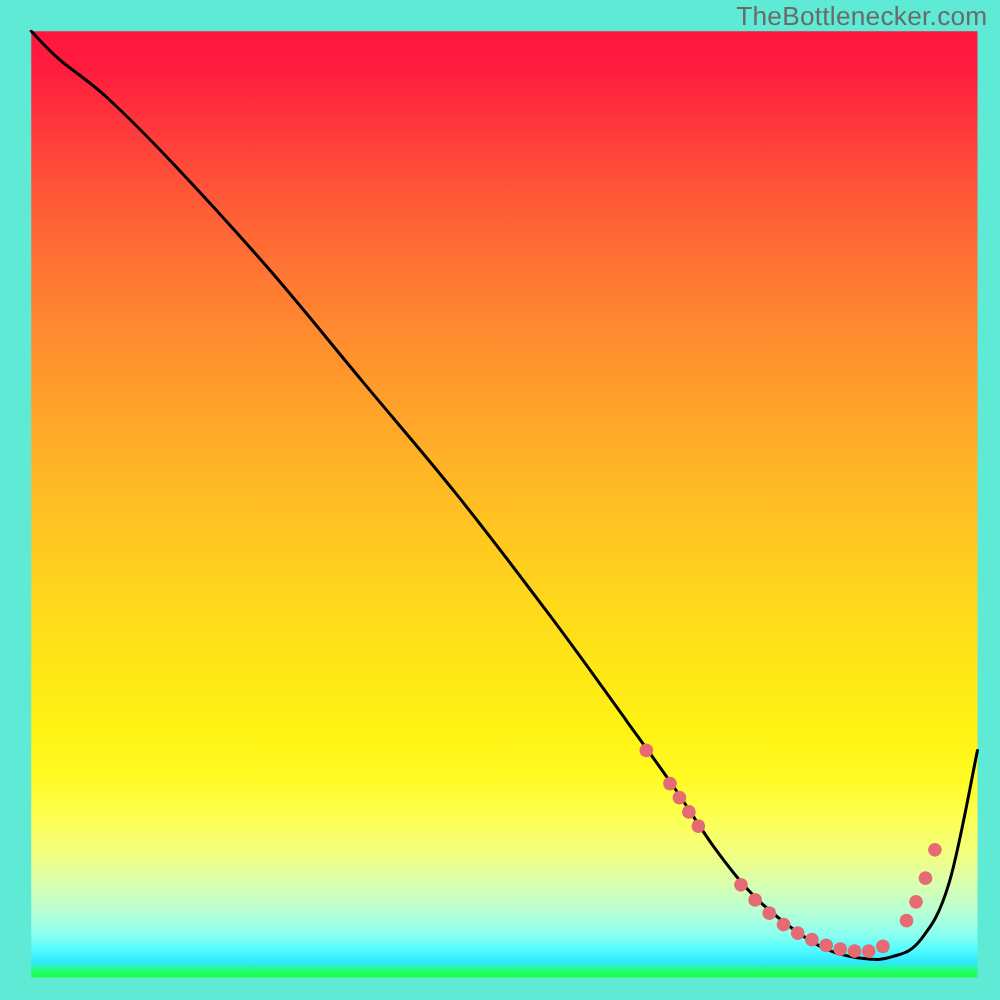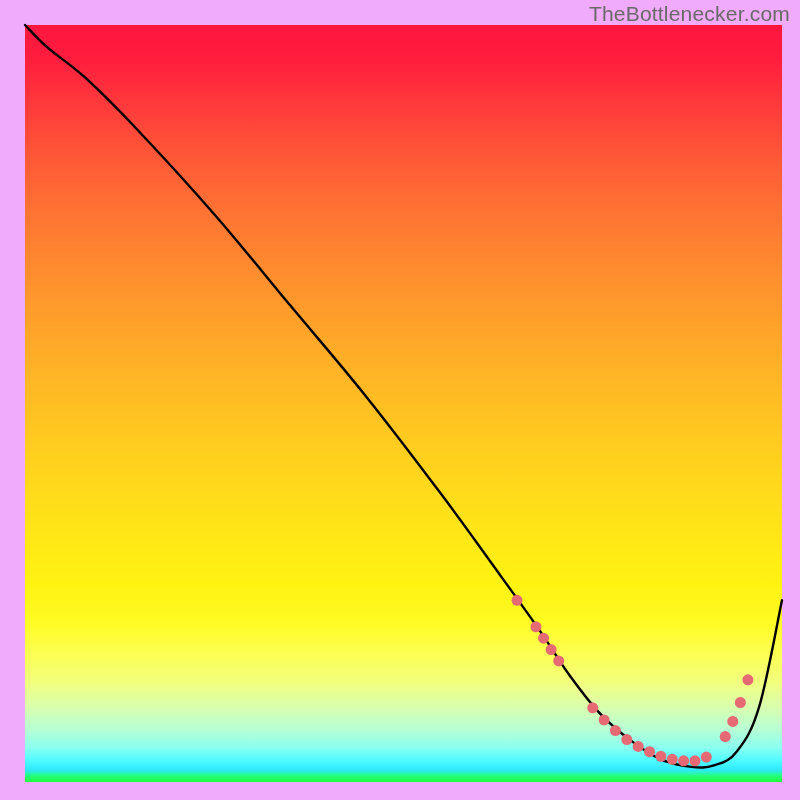--- a/index.html
+++ b/index.html
@@ -8,21 +8,21 @@
     width: 800px;
     height: 800px;
     background: #000;
     overflow: hidden;
     font-family: Arial, Helvetica, sans-serif;
   }
   .frame {
     position: relative;
     width: 800px;
     height: 800px;
-    background: #f0abfc;
+    background: #5eead4;
   }
   .watermark {
     position: absolute;
     top: 2px;
     right: 10px;
     color: #6a6a6a;
     font-size: 21px;
     font-weight: 400;
     letter-spacing: 0.2px;
     z-index: 5;

